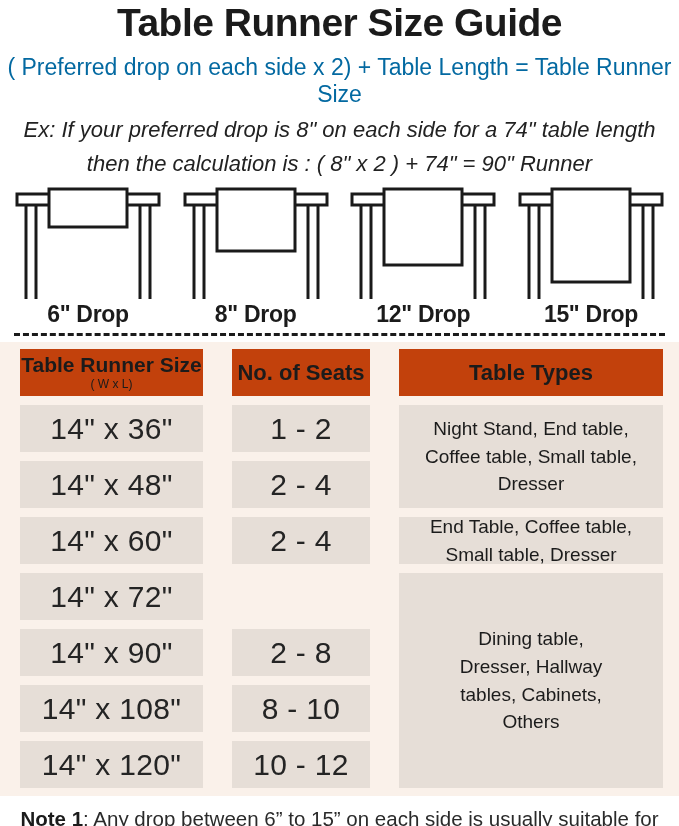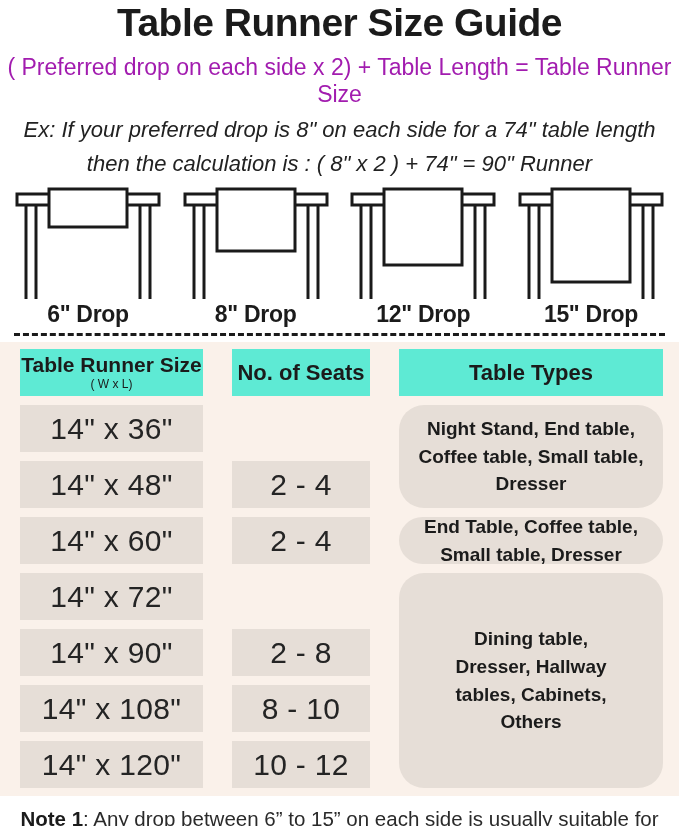--- a/index.html
+++ b/index.html
@@ -13,21 +13,21 @@
 
   
   .hdr-block { text-align: center; }
   .title {
     font-size: 39px;
     font-weight: 700;
     letter-spacing: -0.5px;
     margin: 2px 0 9px;
     line-height: 1.1;
   }
-  .formula { font-size: 23px; margin: 0 0 7px; line-height: 1.2; color: #a21caf; }
+  .formula { font-size: 23px; margin: 0 0 7px; line-height: 1.2; color: #0369a1; }
   .ex-line { font-size: 22px; margin: 0 0 6px; line-height: 1.25; color: #222; font-style: italic; }
 
   
   .figures {
     display: flex;
     justify-content: space-between;
     padding: 4px 12px 0 12px;
   }
   .figures figure {
     margin: 0;
@@ -63,37 +63,36 @@
     column-gap: 29px;
     row-gap: 9px;
   }
   .cell {
     display: flex;
     align-items: center;
     justify-content: center;
     text-align: center;
     background: #e6ded7;
   }
-  .cell.hdr { background: #5eead4; }
+  .cell.hdr { background: #c2410c; }
   .hdr-size { flex-direction: column; line-height: 1.05; }
   .hdr-size .t1 { font-weight: 700; font-size: 21px; }
   .hdr-size .t2 { font-weight: 400; font-size: 12px; margin-top: 2px; }
   .hdr-seats, .hdr-types { font-weight: 700; font-size: 22px; }
   .cell.size, .cell.seats {
     font-size: 30px;
     font-weight: 400;
     letter-spacing: 0.3px;
     color: #242424;
   }
   .cell.types {
-    font-weight: 700;
+    font-weight: 400;
     font-size: 19px;
     line-height: 1.45;
     padding: 0 12px;
-    border-radius: 25px;
   }
   .cell.types.big { padding: 0 48px; }
 
   
   .notes {
     text-align: center;
     padding: 9px 2px 0 2px;
     font-size: 20.5px;
     line-height: 1.4;
     color: #2a2a2a;
@@ -166,20 +165,21 @@
     <div class="grid">
 
       <div class="cell hdr hdr-size" style="grid-row:1; grid-column:1;">
         <span class="t1">Table Runner Size</span>
         <span class="t2">( W x L)</span>
       </div>
       <div class="cell hdr hdr-seats" style="grid-row:1; grid-column:2;">No. of Seats</div>
       <div class="cell hdr hdr-types" style="grid-row:1; grid-column:3;">Table Types</div>
 
       <div class="cell size" style="grid-row:2; grid-column:1;">14" x 36"</div>
+      <div class="cell seats" style="grid-row:2; grid-column:2;">1 - 2</div>
 
       <div class="cell size" style="grid-row:3; grid-column:1;">14" x 48"</div>
       <div class="cell seats" style="grid-row:3; grid-column:2;">2 - 4</div>
 
       <div class="cell size" style="grid-row:4; grid-column:1;">14" x 60"</div>
       <div class="cell seats" style="grid-row:4; grid-column:2;">2 - 4</div>
 
       <div class="cell size" style="grid-row:5; grid-column:1;">14" x 72"</div>
 
       <div class="cell size" style="grid-row:6; grid-column:1;">14" x 90"</div>

